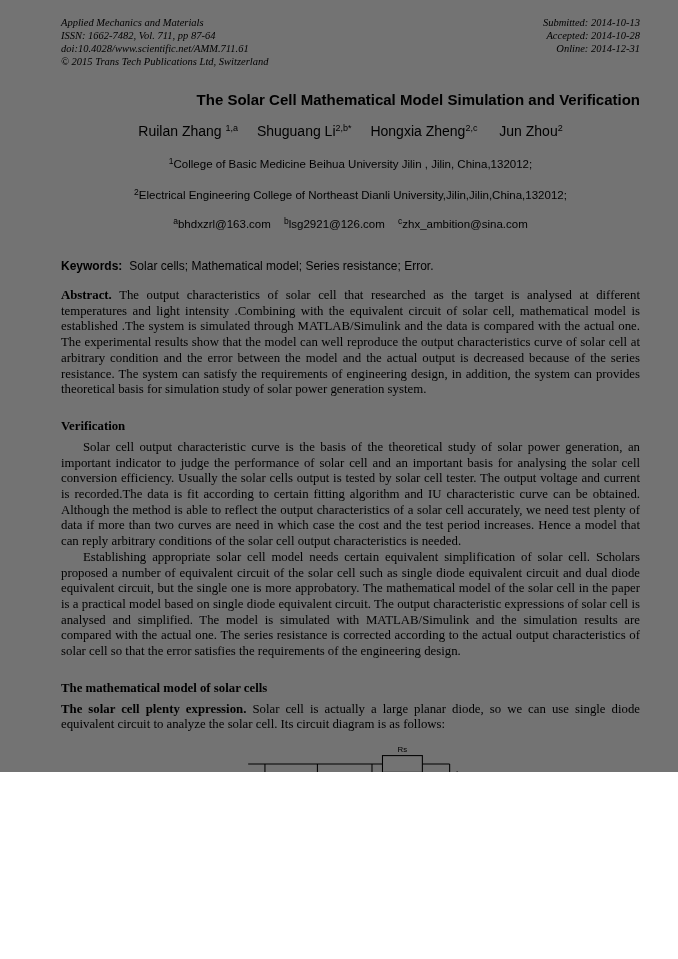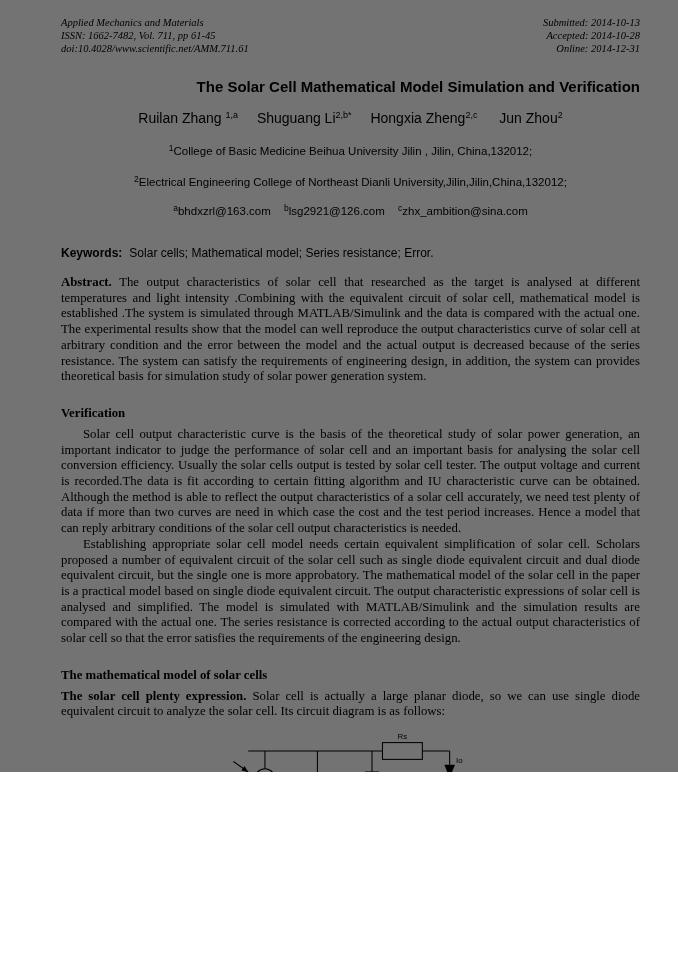--- a/index.html
+++ b/index.html
@@ -37,22 +37,23 @@
   .caption { text-align:center; font-size:12.8px; }
 </style>
 </head>
 <body>
 
 <div class="page">
 
   <div class="hdr">
     <div class="hdr-left">
       <div>Applied Mechanics and Materials</div>
-      <div>ISSN: 1662-7482, Vol. 711, pp 61-45</div>
+      <div>ISSN: 1662-7482, Vol. 711, pp 87-64</div>
       <div>doi:10.4028/www.scientific.net/AMM.711.61</div>
+      <div>© 2015 Trans Tech Publications Ltd, Switzerland</div>
     </div>
     <div class="hdr-right">
       <div>Submitted: 2014-10-13</div>
       <div>Accepted: 2014-10-28</div>
       <div>Online: 2014-12-31</div>
     </div>
   </div>
 
   <div class="title">The Solar Cell Mathematical Model Simulation and Verification</div>
 

